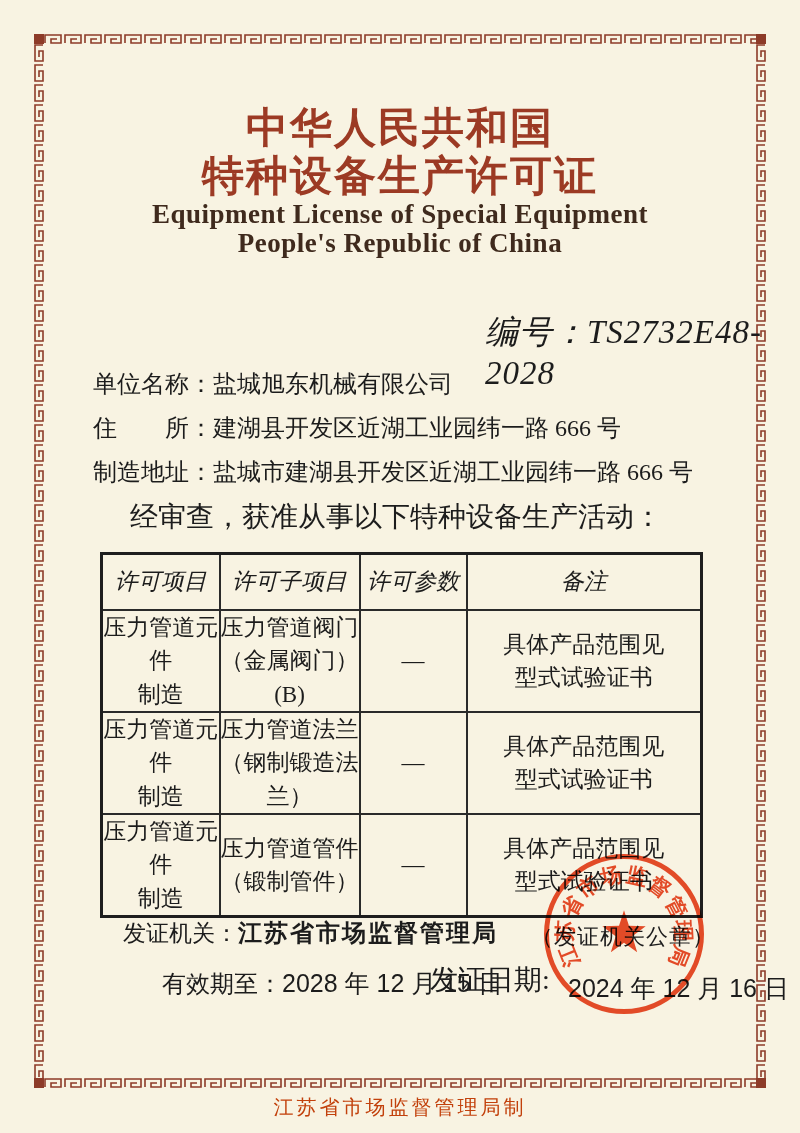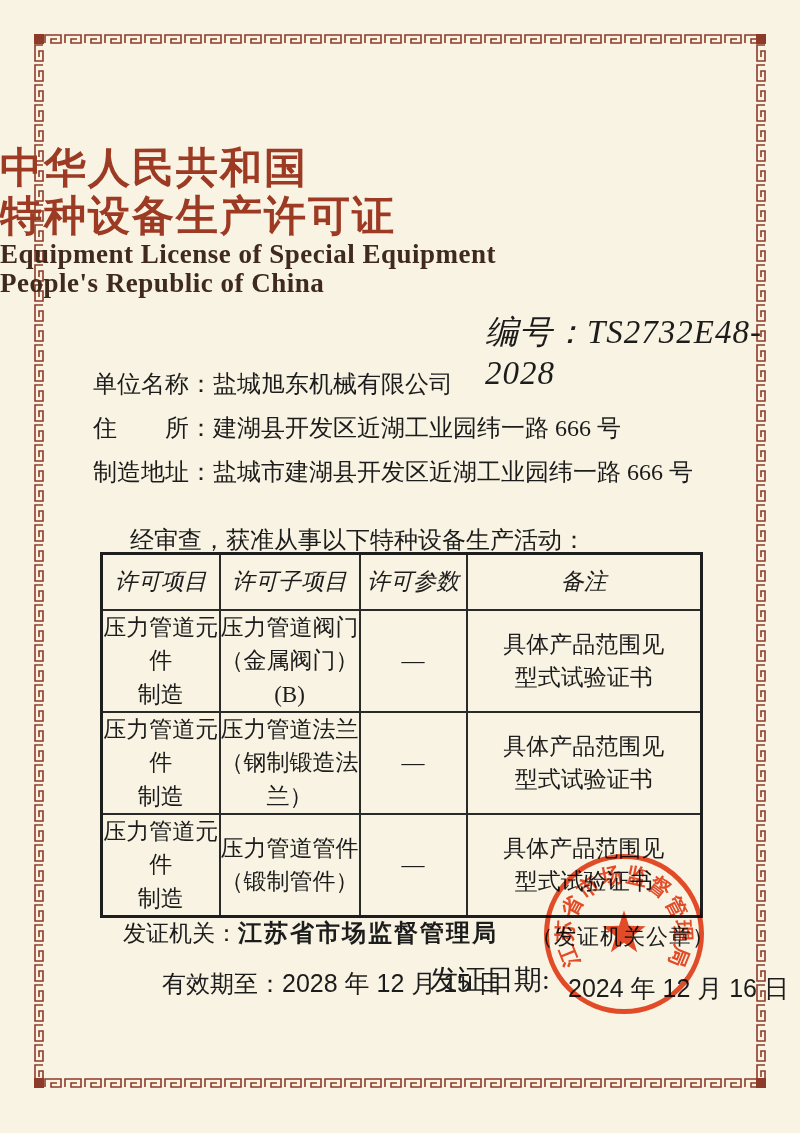--- a/index.html
+++ b/index.html
@@ -17,35 +17,35 @@
   .m-top    { left:44px;  top:34px; }
   .m-bottom { left:44px;  top:1078px; }
   .m-left   { left:34px;  top:44px; }
   .m-right  { left:756px; top:44px; }
   .m-corner { position:absolute; width:10px; height:10px; background:#8d3b28; }
   .mc-tl { left:34px;  top:34px; }   .mc-tr { left:756px; top:34px; }
   .mc-bl { left:34px;  top:1078px; } .mc-br { left:756px; top:1078px; }
 
   
   .abs { position:absolute; }
-  .ctr { left:0; width:100%; text-align:left;margin-top:40px; }
+  .ctr { left:0; width:100%; text-align:center; }
   .title-cn { font-weight:bold; color:#9c3a24; letter-spacing:2px; }
   .title-cn1 { top:100px; font-size:42px; }
   .title-cn2 { top:148px; font-size:42px; }
   .title-en { font-weight:bold; color:#3f2a1d; letter-spacing:0.5px; }
   .title-en1 { top:199px; font-size:27px; }
   .title-en2 { top:228px; font-size:27px; }
 
   
   .license-no { left:485px; top:310px; font-size:33px; letter-spacing:1px;font-style:italic; }
 
   
   .field { left:93px; font-size:24px; white-space:nowrap; }
   .f1 { top:368px; } .f2 { top:412px; } .f3 { top:456px; }
-  .intro { left:130px; top:524px; font-size:24px; }
+  .intro { left:130px; top:498px; font-size:28px; }
 
   
   .lic-table { position:absolute; left:100px; top:552px; width:600px;
     border-collapse:collapse; table-layout:fixed; }
   .lic-table th, .lic-table td {
     border:2px solid #2a2a2a; text-align:center; vertical-align:middle;
     font-size:23px; font-weight:normal; line-height:1.45; white-space:pre-line;
     padding:0;
   }
   .lic-table { border:3px solid #1e1e1e; }

